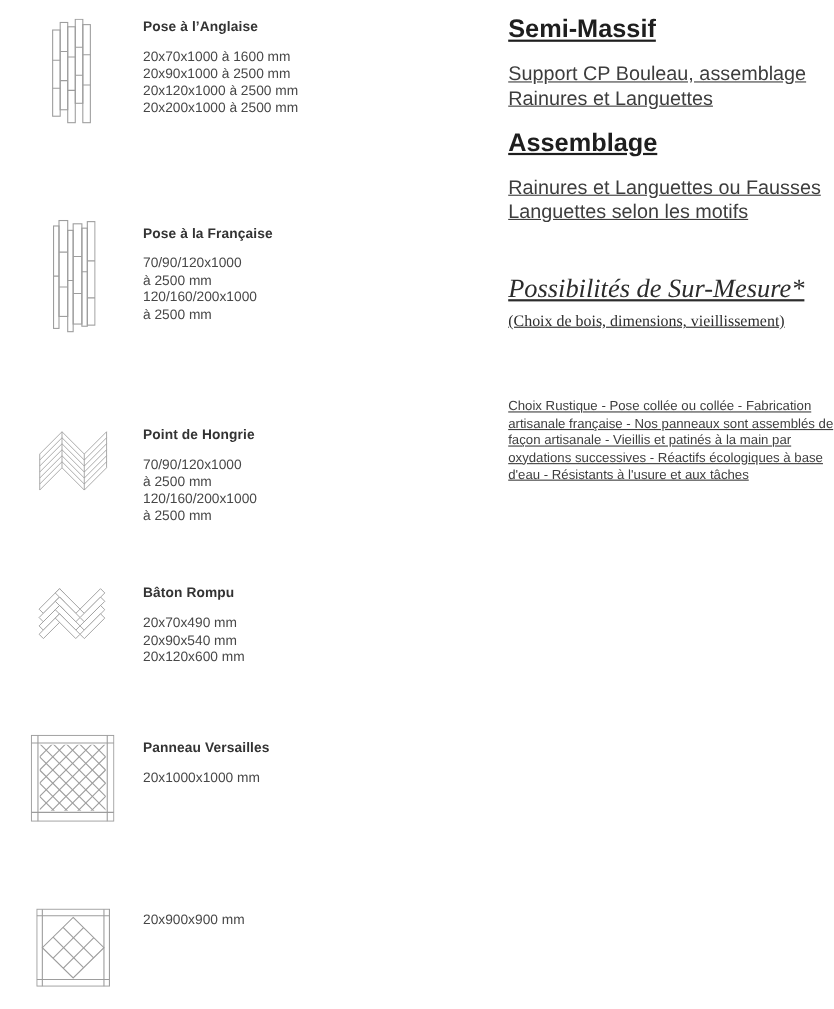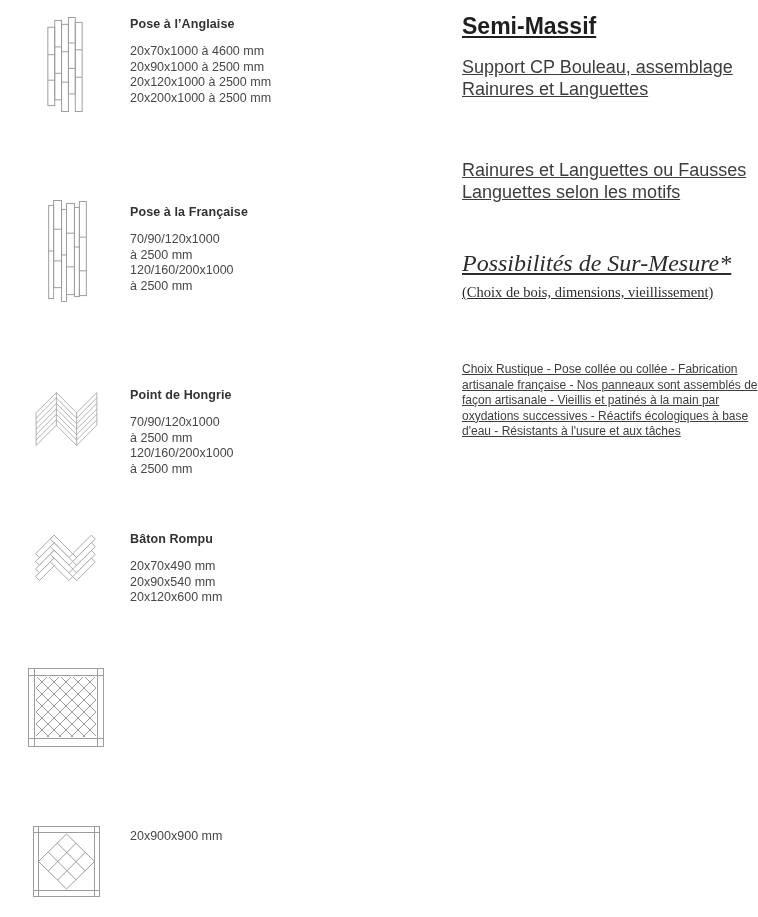--- a/index.html
+++ b/index.html
@@ -181,21 +181,21 @@
         <line x1="0" y1="60.3" x2="67" y2="-6.7"></line>
         <line x1="0" y1="78.7" x2="67" y2="11.7"></line>
         <line x1="0" y1="10.7" x2="67" y2="77.7"></line>
         <line x1="0" y1="-7.3" x2="67" y2="59.7"></line>
       </g>
     </svg>
   </div>
 
   <div class="pat-text" id="t1">
     <div class="pat-name">Pose à l’Anglaise</div>
-    <div class="dim">20x70x1000 à 4600 mm</div>
+    <div class="dim">20x70x1000 à 1600 mm</div>
     <div class="dim">20x90x1000 à 2500 mm</div>
     <div class="dim">20x120x1000 à 2500 mm</div>
     <div class="dim">20x200x1000 à 2500 mm</div>
   </div>
 
   <div class="pat-text" id="t2">
     <div class="pat-name">Pose à la Française</div>
     <div class="dim">70/90/120x1000</div>
     <div class="dim">à 2500 mm</div>
     <div class="dim">120/160/200x1000</div>
@@ -210,28 +210,33 @@
     <div class="dim">à 2500 mm</div>
   </div>
 
   <div class="pat-text" id="t4">
     <div class="pat-name">Bâton Rompu</div>
     <div class="dim">20x70x490 mm</div>
     <div class="dim">20x90x540 mm</div>
     <div class="dim">20x120x600 mm</div>
   </div>
 
+  <div class="pat-text" id="t5">
+    <div class="pat-name">Panneau Versailles</div>
+    <div class="dim">20x1000x1000 mm</div>
+  </div>
 
   <div class="pat-text" id="t6">
     <div class="dim">20x900x900 mm</div>
   </div>
 
   <div class="rc rc-h" id="rc-h1">Semi-Massif</div>
   <div class="rc rc-body" id="rc-b1">Support CP Bouleau, assemblage Rainures et Languettes</div>
 
+  <div class="rc rc-h" id="rc-h2">Assemblage</div>
   <div class="rc rc-body" id="rc-b2">Rainures et Languettes ou Fausses Languettes selon les motifs</div>
 
   <div class="rc" id="rc-custom">Possibilités de Sur-Mesure*</div>
   <div class="rc" id="rc-custom-sub">(Choix de bois, dimensions, vieillissement)</div>
 
   <div class="rc" id="rc-note">Choix Rustique - Pose collée ou collée - Fabrication artisanale française - Nos panneaux sont assemblés de façon artisanale - Vieillis et patinés à la main par oxydations successives - Réactifs écologiques à base d'eau - Résistants à l'usure et aux tâches</div>
 
 </div>
 
 </body></html>

